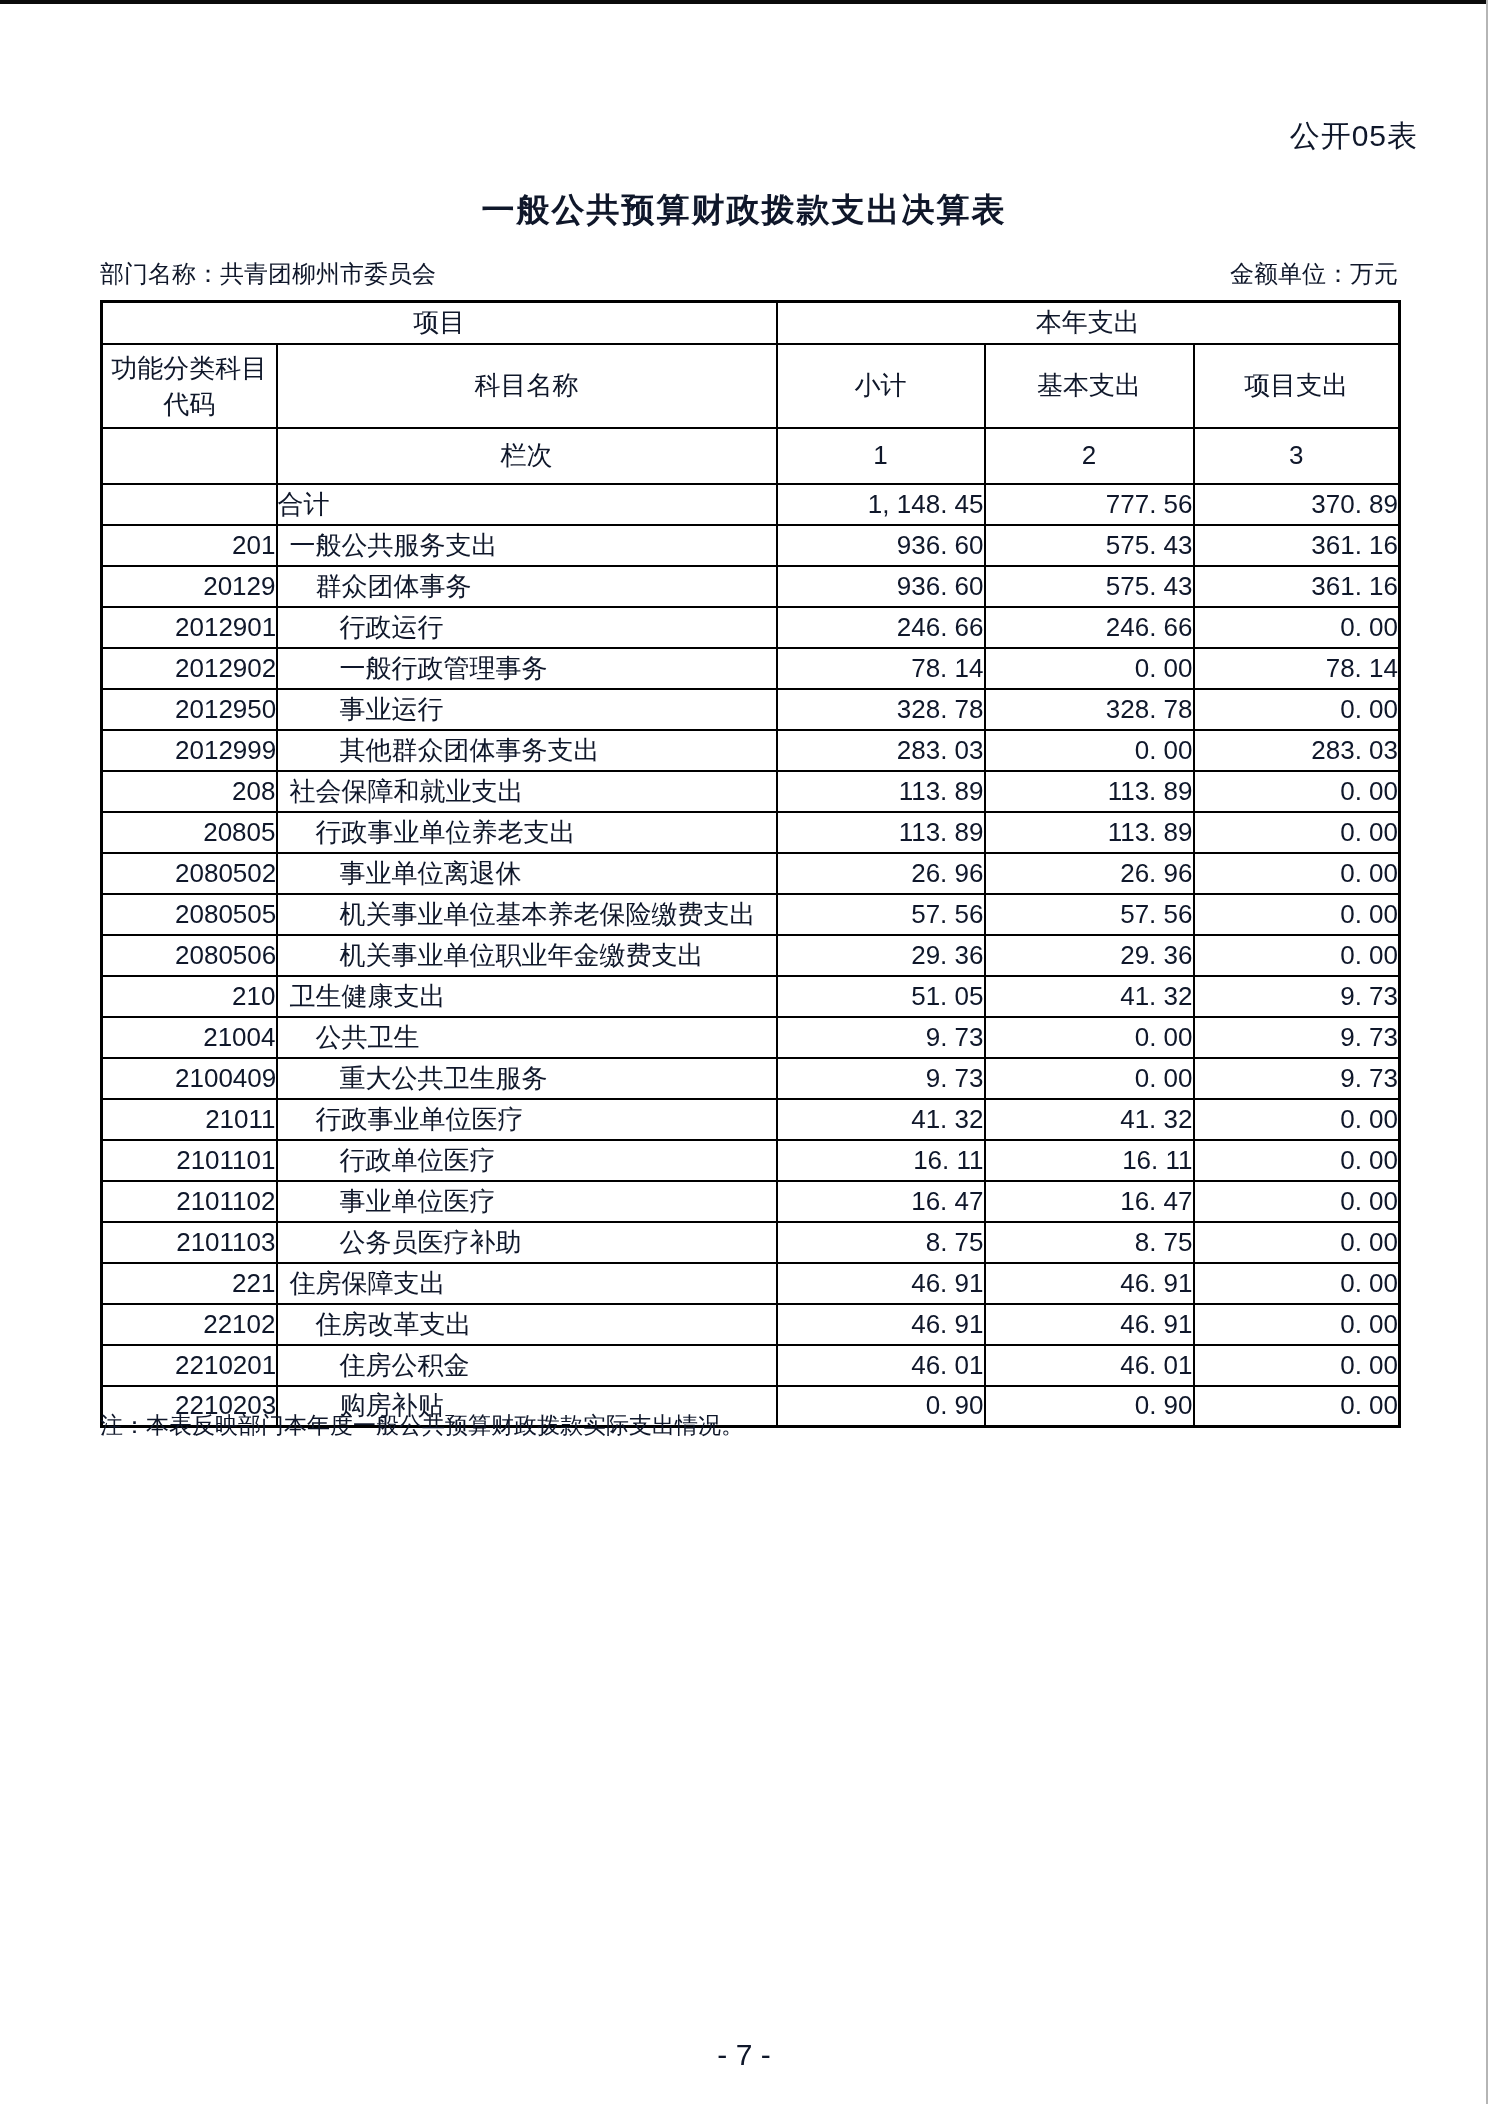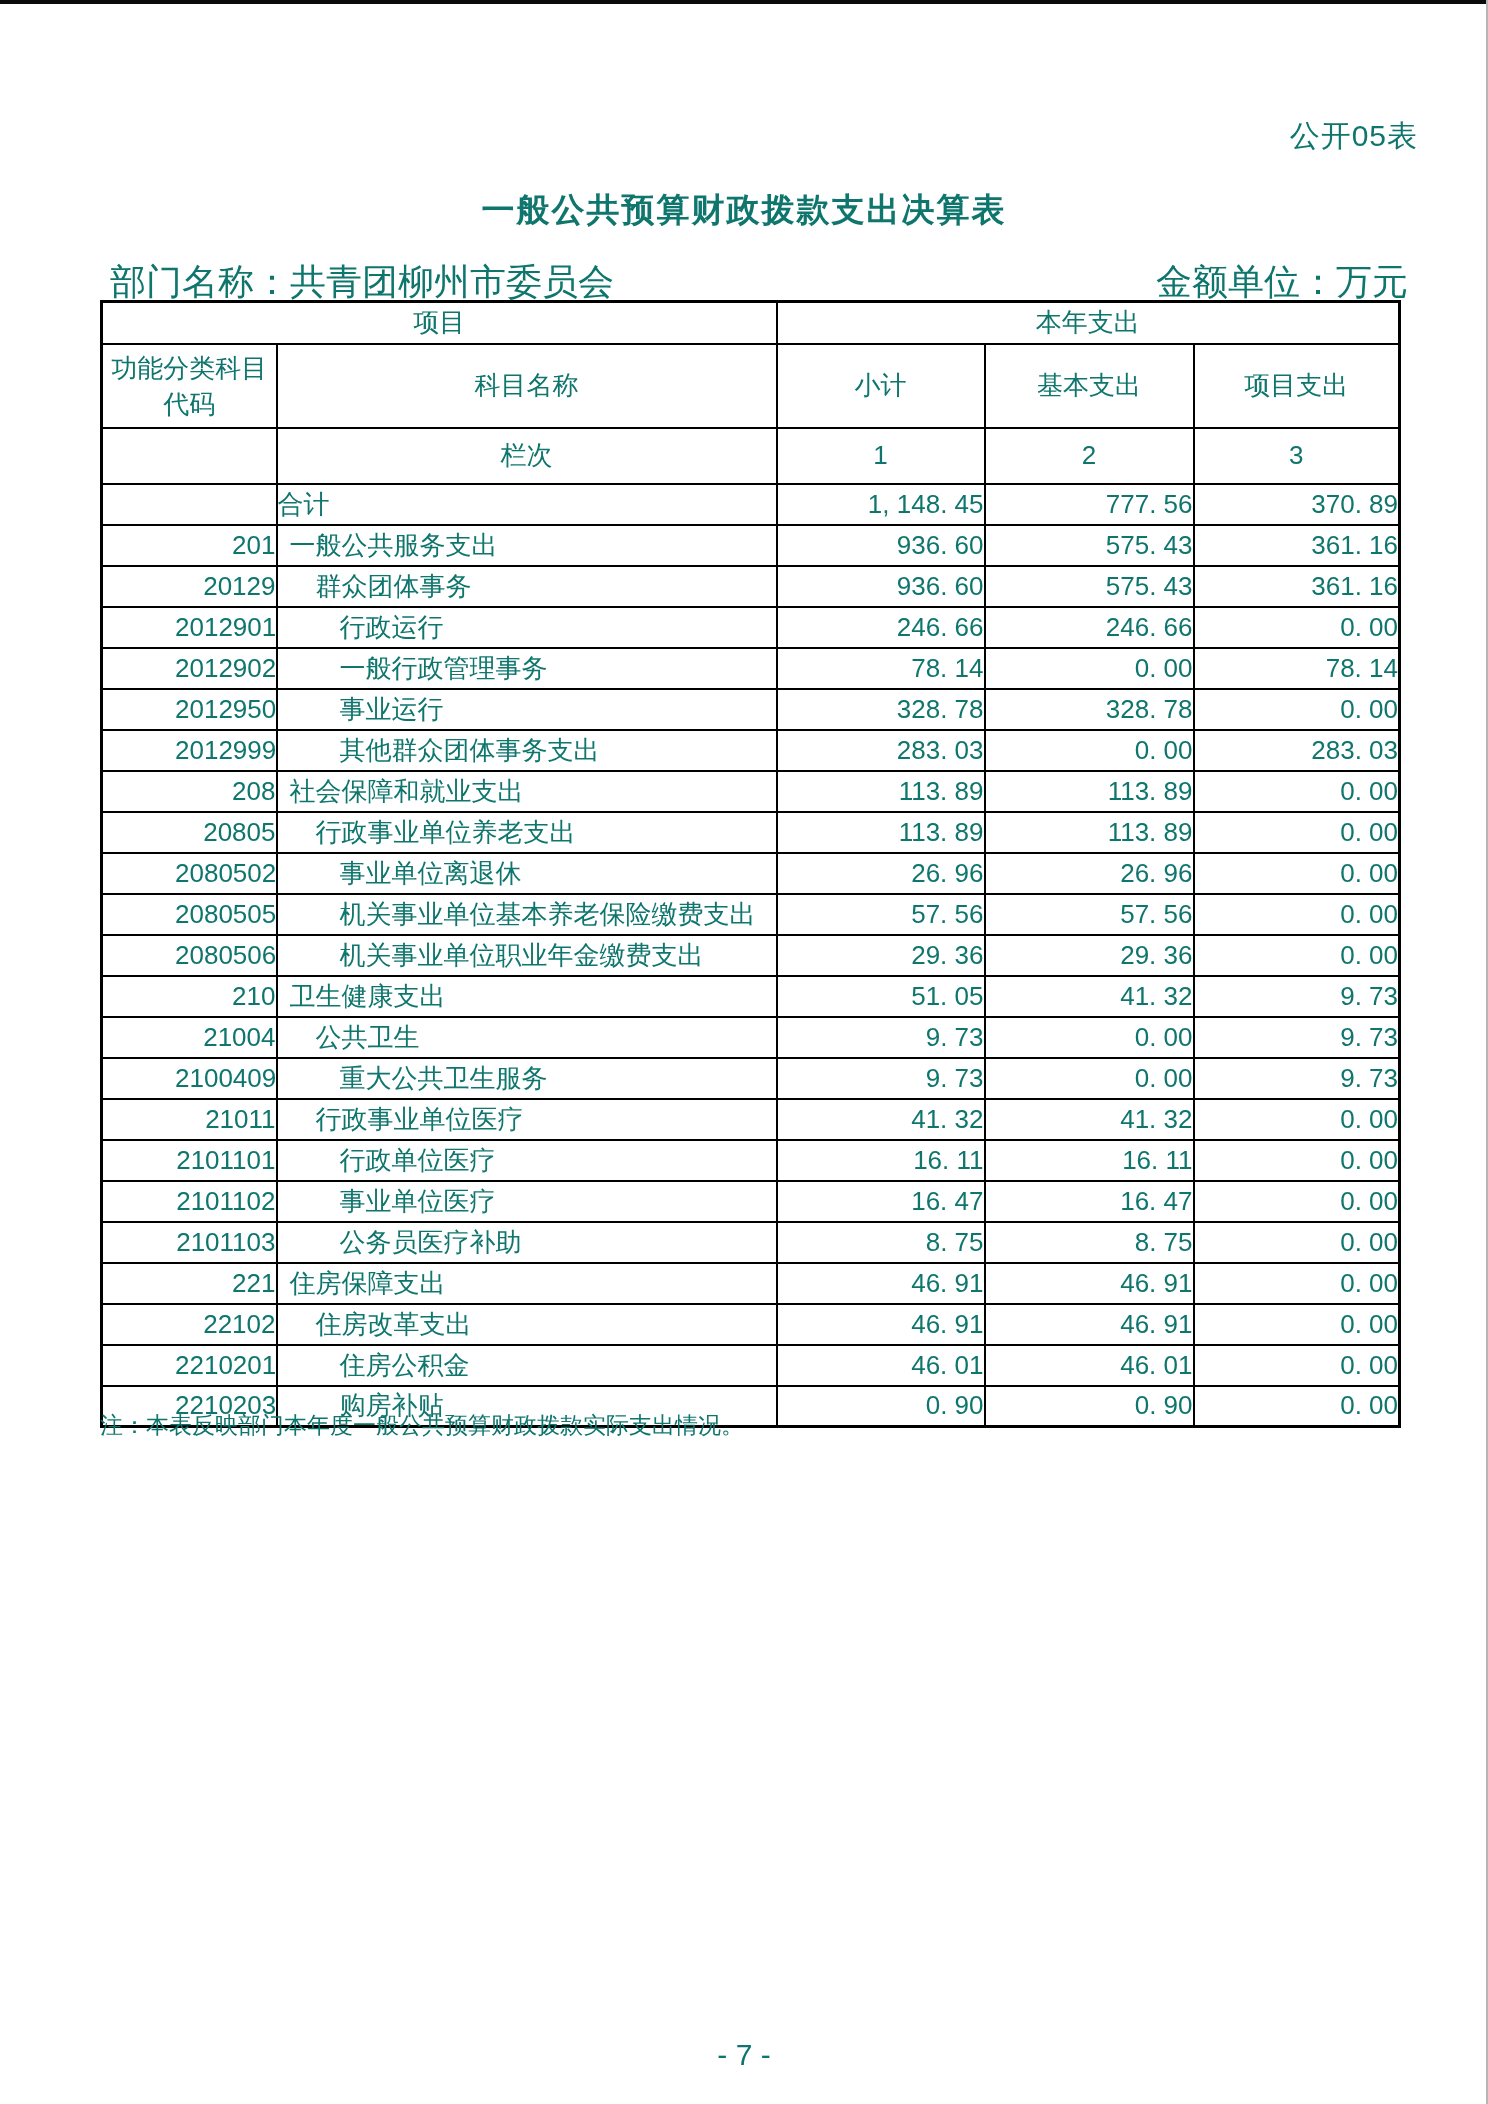--- a/index.html
+++ b/index.html
@@ -1,42 +1,41 @@
 <!DOCTYPE html>
 <html><head>
 <meta charset="utf-8">
 <style>
   html, body { margin:0; padding:0; background:#ffffff; }
   .page {
     position:relative;
     width:1488px; height:2104px;
     background:#ffffff;
     font-family:"Liberation Sans","DejaVu Sans",sans-serif;
-    color:#0f766e;
+    color:#0f172a;
     overflow:hidden;
   }
   .page-top-edge {
     position:absolute; top:0; left:0; width:100%; height:4px; background:#0a0a0a;
   }
   .page-right-edge {
     position:absolute; top:0; right:0; width:2px; height:100%; background:#b5b5b5;
   }
   .corner-label {
     position:absolute; top:116px; right:70px;
     font-size:30px; letter-spacing:1px;
   }
   .doc-title {
     position:absolute; top:188px; left:0; width:100%;
     text-align:center; font-size:33px; font-weight:bold; letter-spacing:2px;font-family:Liberation Serif, serif;
   }
   .meta-row {
     position:absolute; top:258px; left:100px; width:1298px;
     display:flex; justify-content:space-between; align-items:flex-end;
-    font-size:36px;
-    margin-left:10px;
+    font-size:24px;
   }
   table.budget {
     position:absolute; top:300px; left:100px;
     width:1298px; border-collapse:collapse; table-layout:fixed;
     border:3px solid #000;
   }
   table.budget th, table.budget td {
     border:2px solid #000;
     font-size:26px; font-weight:normal;
     padding:0; vertical-align:middle;

